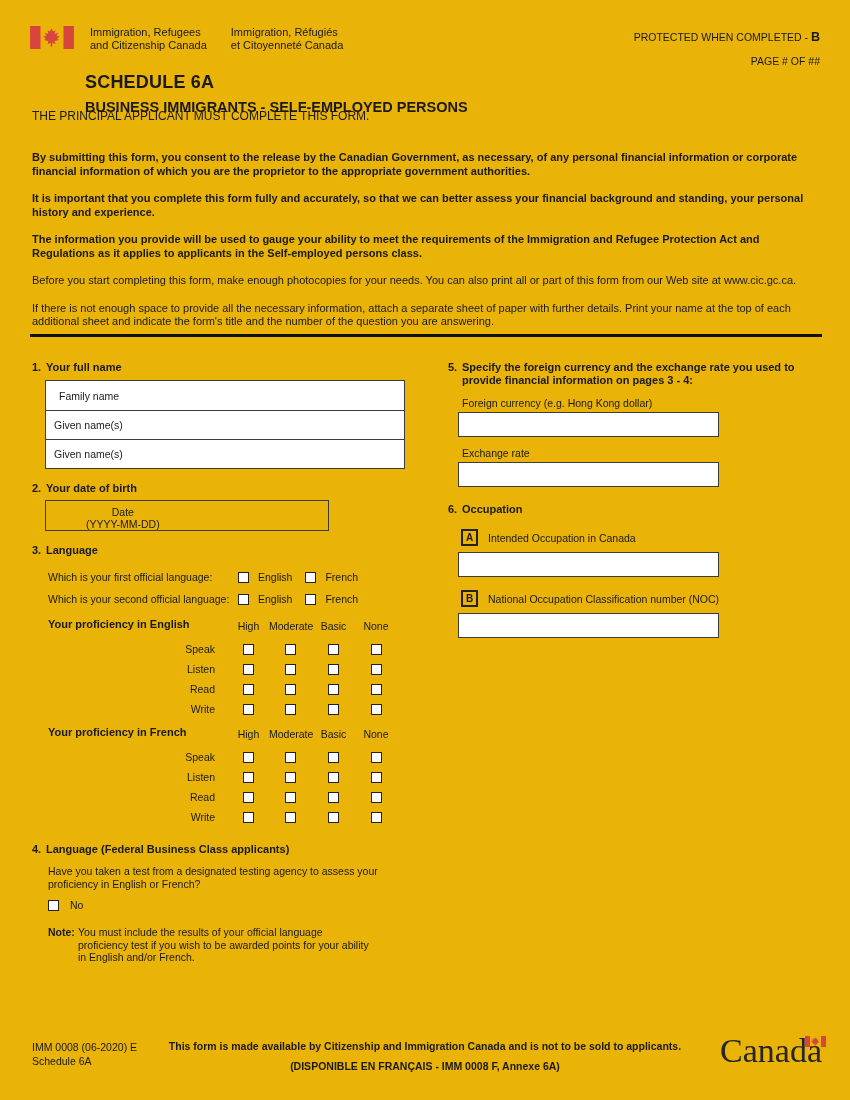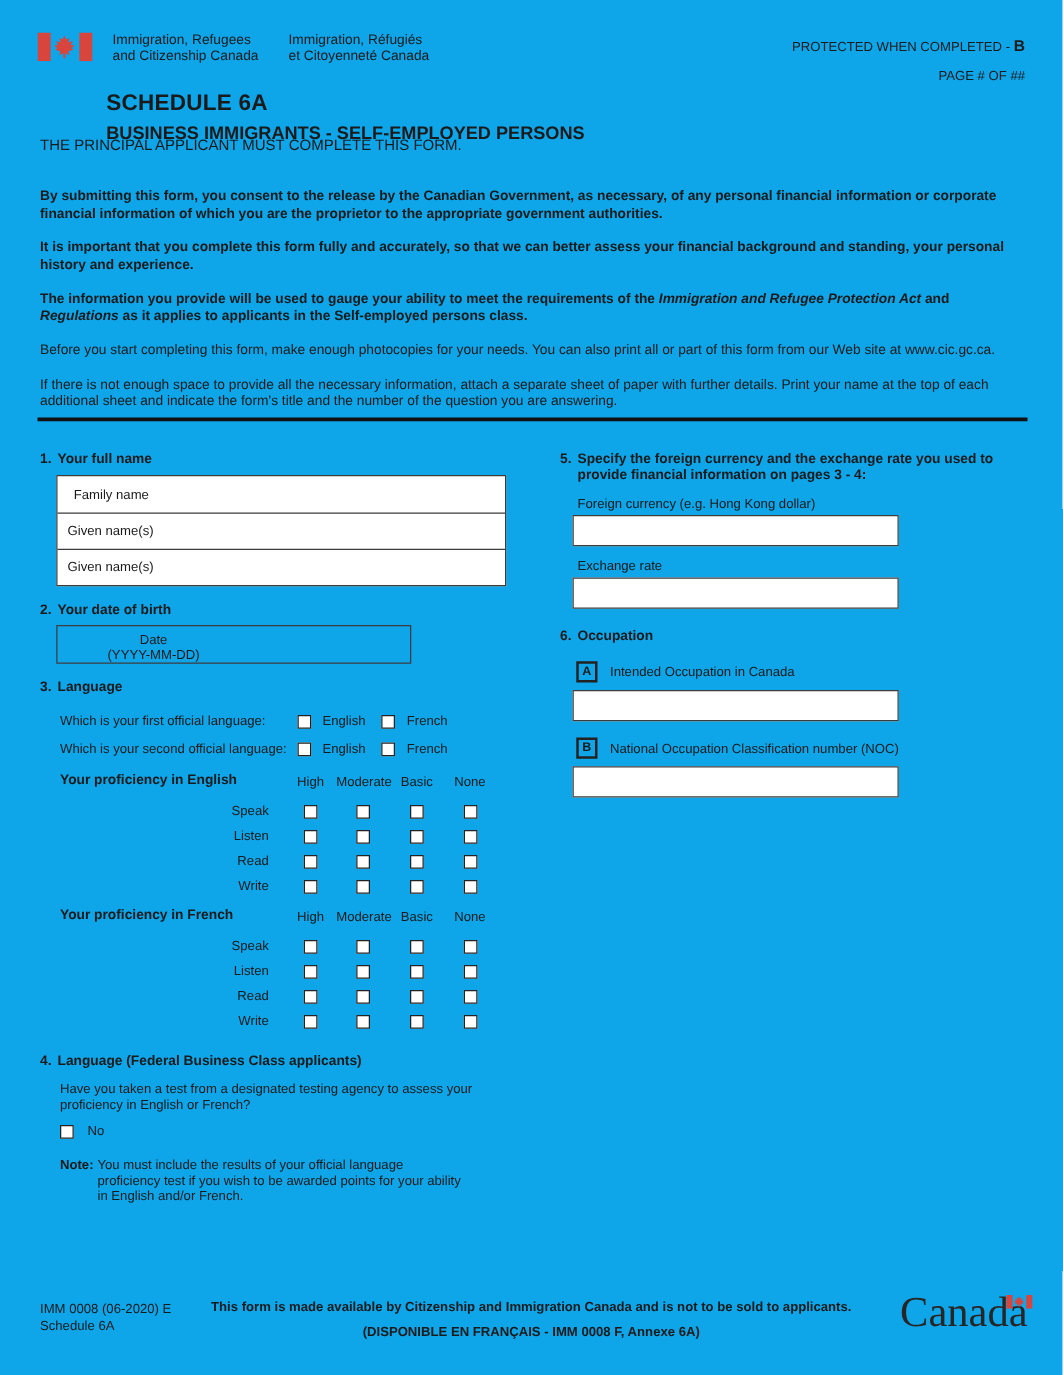--- a/index.html
+++ b/index.html
@@ -1,39 +1,39 @@
 <!DOCTYPE html>
 <html><head>
 <meta charset="utf-8">
 <style>
   * { margin:0; padding:0; box-sizing:border-box; }
   html,body { background:#ffffff; }
   body { width:850px; height:1100px; font-family:"Liberation Sans", sans-serif; color:#1a1a1a; }
-  .page { position:relative; width:850px; height:1100px; background:#0ea5e9; overflow:hidden; }
+  .page { position:relative; width:850px; height:1100px; background:#eab308; overflow:hidden; }
 
   
   .fip-row { position:absolute; top:26px; left:30px; right:30px; display:flex; }
   .flag-svg { width:44px; height:23px; display:block; }
   .dept { margin-left:16px; font-size:11px; line-height:12.5px; white-space:pre-line; }
   .dept-fr { margin-left:24px; }
   .protect-block { position:absolute; top:4px; right:0; text-align:right; font-size:10.5px; }
   .protect-b { font-weight:bold; font-size:12.5px; }
   .page-indicator { margin-top:11px; font-size:10.5px; }
 
   
   .title-block { position:absolute; top:72px; left:85px; }
   .h-schedule { font-size:18px; font-weight:bold; letter-spacing:.2px; }
   .h-subtitle { font-size:14.5px; font-weight:bold; margin-top:6px; }
   .principal { position:absolute; top:109px; left:32px; font-size:12px; }
 
   
   .intro { position:absolute; top:151px; left:32px; width:788px; font-size:11px; line-height:13.5px; }
   .intro p { margin-bottom:14px; }
   .intro p.b { font-weight:bold; }
-  .ital { font-style:italic; }
+  .ital { }
   .rule { position:absolute; top:334px; left:30px; width:792px; height:3px; background:#111; }
 
   
   .columns { position:absolute; top:355px; left:32px; width:788px; display:flex; }
   .col-left { width:377px; }
   .col-right { width:370px; margin-left:39px; }
 
   .qlabel { display:flex; font-size:11px; font-weight:bold; line-height:13px; }
   .qnum { width:14px; flex:none; }
   .qtext { flex:1; }

